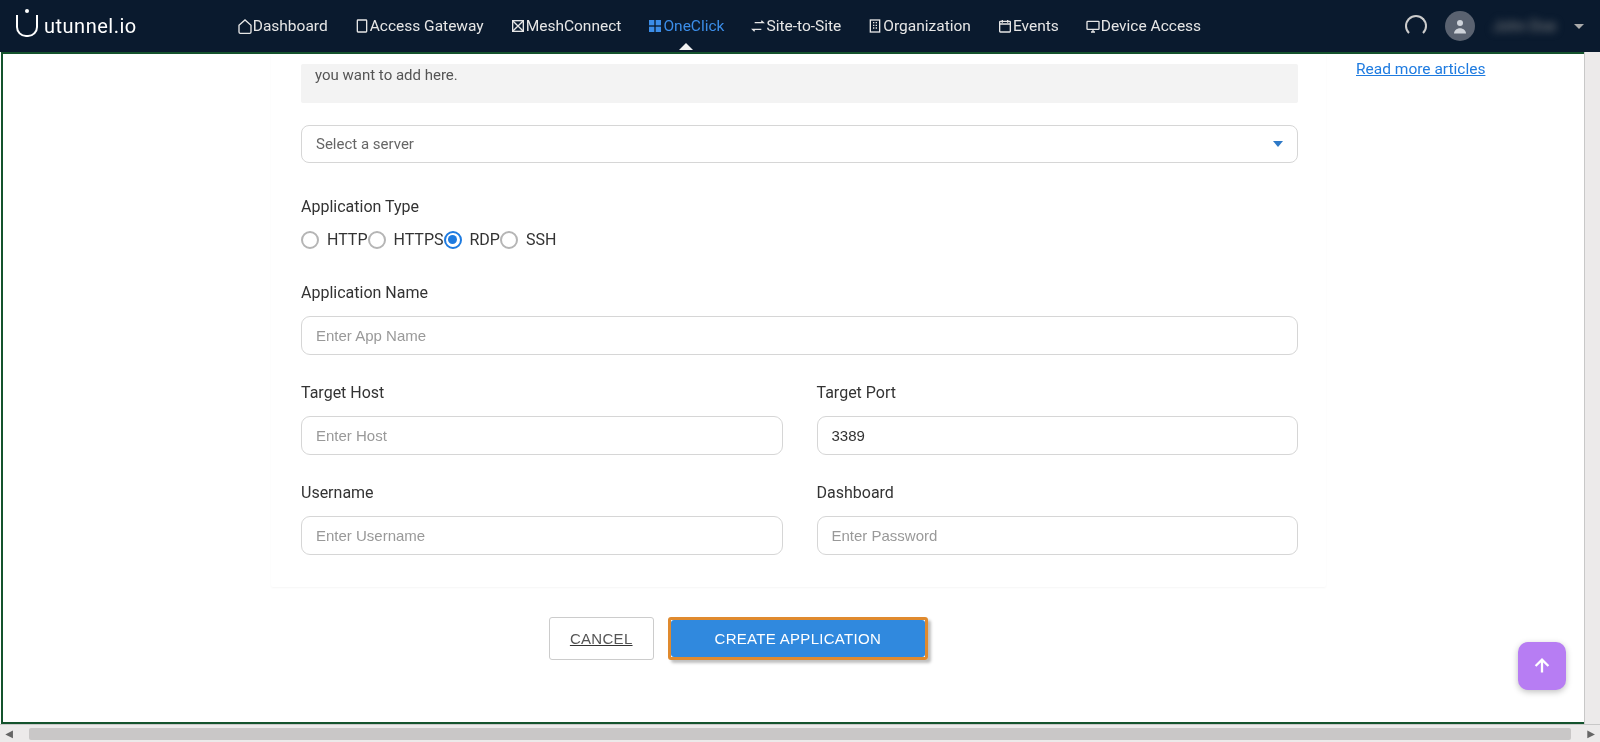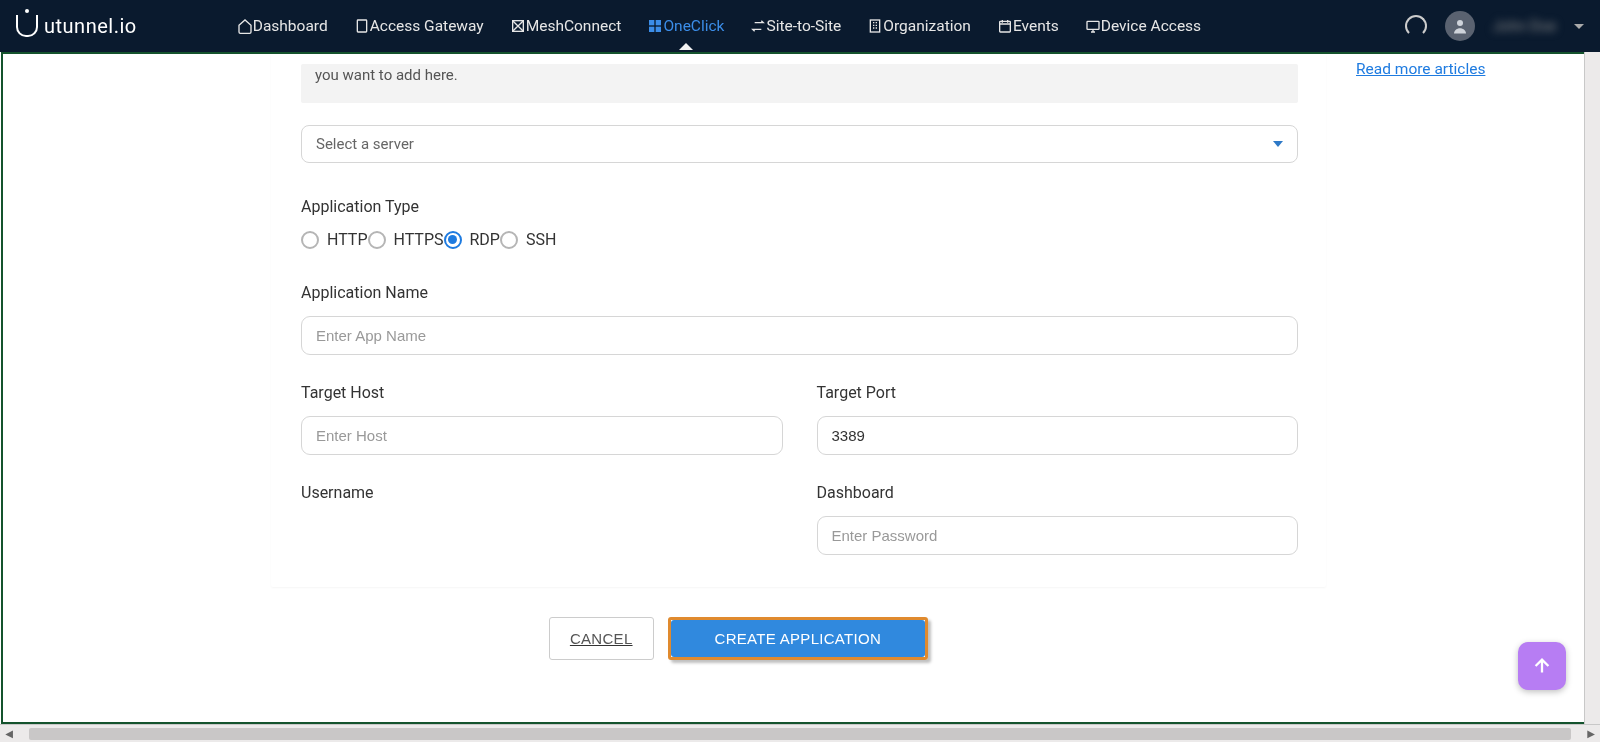--- a/index.html
+++ b/index.html
@@ -348,20 +348,21 @@
           </div>
           <div class="col field">
             <div class="section-label">Target Port</div>
             <input class="input" value="3389" style="">
           </div>
         </div>
 
         <div class="row">
           <div class="col field" style="margin-bottom:4px;">
             <div class="section-label">Username</div>
+            <input class="input" placeholder="Enter Username" style="">
           </div>
           <div class="col field" style="margin-bottom:4px;">
             <div class="section-label">Dashboard</div>
             <input class="input" type="password" placeholder="Enter Password" style="">
           </div>
         </div>
 
       </div>
 
       <div class="actions">

